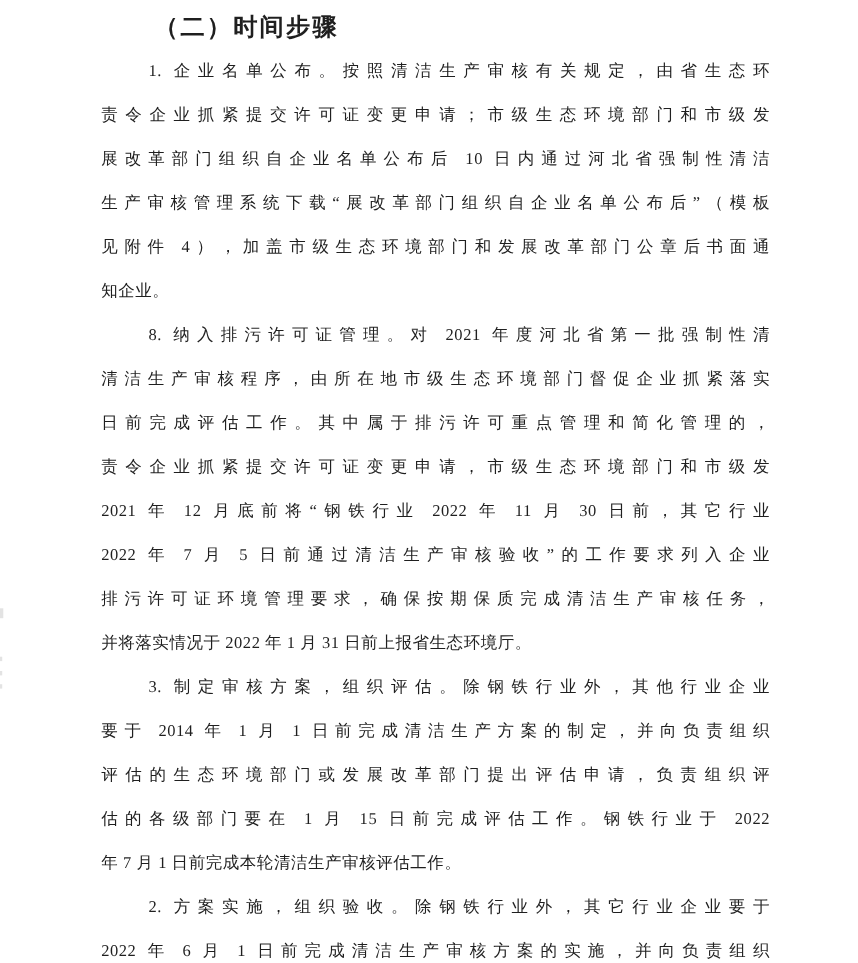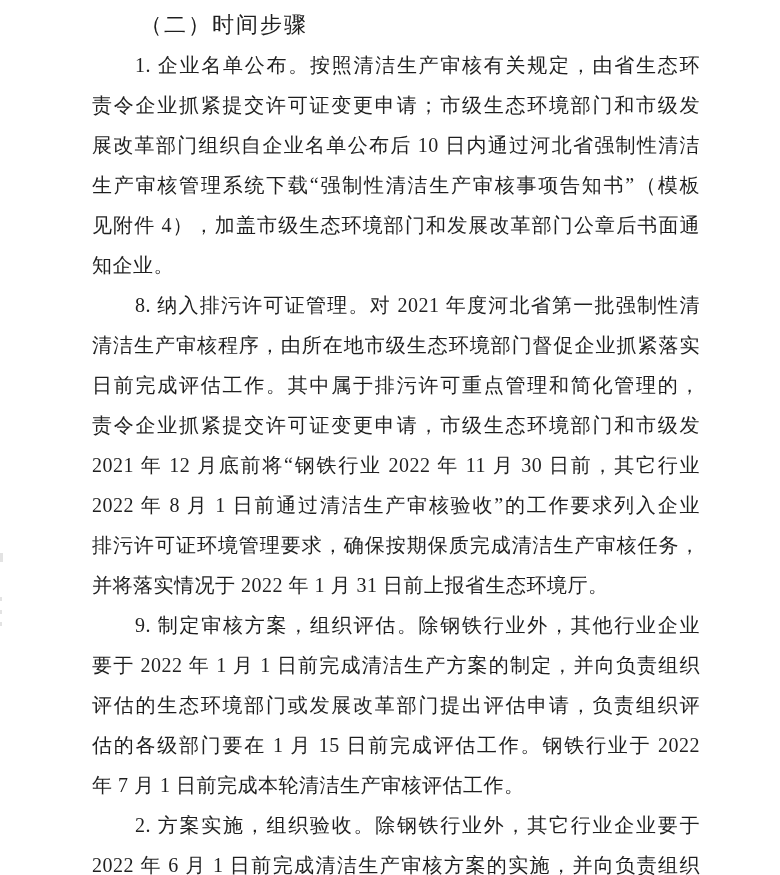--- a/index.html
+++ b/index.html
@@ -11,35 +11,35 @@
     font-family: "Liberation Serif", "DejaVu Serif", serif;
     color: #1f1f1f;
   }
   .page { position: absolute; inset: 0; background: #ffffff; }
   .doc {
     position: absolute;
     left: 92px; top: 5px;
     width: 608px;
   }
   .line {
-    font-size: 20px;
+    font-size: 15px;
     line-height: 40px;
     height: 40px;
     overflow: hidden;
     text-align: left;
     letter-spacing: 0.5px;
   }
   .fill {
     text-align: justify;
     text-align-last: justify;
     text-justify: inter-character;
   }
   .first { text-indent: 43px; }
   .heading {
-    font-weight: normal;
+    font-weight: bold;
     font-size: 22px;
     padding-left: 48px;
     letter-spacing: 2px;
   }
   
   .artifact {
     position: absolute;
     background: #cccccc;
     opacity: 0.55;
   }
@@ -58,35 +58,35 @@
   <div class="artifact a3"></div>
   <div class="artifact a4"></div>
 
   <div class="doc">
 
     <div class="line heading">（二）时间步骤</div>
 
     <div class="line first fill">1. 企业名单公布。按照清洁生产审核有关规定，由省生态环</div>
     <div class="line fill">责令企业抓紧提交许可证变更申请；市级生态环境部门和市级发</div>
     <div class="line fill">展改革部门组织自企业名单公布后 10 日内通过河北省强制性清洁</div>
-    <div class="line fill">生产审核管理系统下载“强制性清洁生产审核事项告知书”（模板</div>
+    <div class="line fill">生产审核管理系统下载“展改革部门组织自企业名单公布后”（模板</div>
     <div class="line fill">见附件 4），加盖市级生态环境部门和发展改革部门公章后书面通</div>
     <div class="line">知企业。</div>
 
     <div class="line first fill">8. 纳入排污许可证管理。对 2021 年度河北省第一批强制性清</div>
     <div class="line fill">清洁生产审核程序，由所在地市级生态环境部门督促企业抓紧落实</div>
     <div class="line fill">日前完成评估工作。其中属于排污许可重点管理和简化管理的，</div>
     <div class="line fill">责令企业抓紧提交许可证变更申请，市级生态环境部门和市级发</div>
     <div class="line fill">2021 年 12 月底前将“钢铁行业 2022 年 11 月 30 日前，其它行业</div>
-    <div class="line fill">2022 年 8 月 1 日前通过清洁生产审核验收”的工作要求列入企业</div>
+    <div class="line fill">2022 年 7 月 5 日前通过清洁生产审核验收”的工作要求列入企业</div>
     <div class="line fill">排污许可证环境管理要求，确保按期保质完成清洁生产审核任务，</div>
     <div class="line">并将落实情况于 2022 年 1 月 31 日前上报省生态环境厅。</div>
 
-    <div class="line first fill">9. 制定审核方案，组织评估。除钢铁行业外，其他行业企业</div>
-    <div class="line fill">要于 2022 年 1 月 1 日前完成清洁生产方案的制定，并向负责组织</div>
+    <div class="line first fill">3. 制定审核方案，组织评估。除钢铁行业外，其他行业企业</div>
+    <div class="line fill">要于 2014 年 1 月 1 日前完成清洁生产方案的制定，并向负责组织</div>
     <div class="line fill">评估的生态环境部门或发展改革部门提出评估申请，负责组织评</div>
     <div class="line fill">估的各级部门要在 1 月 15 日前完成评估工作。钢铁行业于 2022</div>
     <div class="line">年 7 月 1 日前完成本轮清洁生产审核评估工作。</div>
 
     <div class="line first fill">2. 方案实施，组织验收。除钢铁行业外，其它行业企业要于</div>
     <div class="line fill">2022 年 6 月 1 日前完成清洁生产审核方案的实施，并向负责组织</div>
 
   </div>
 </div>
 

